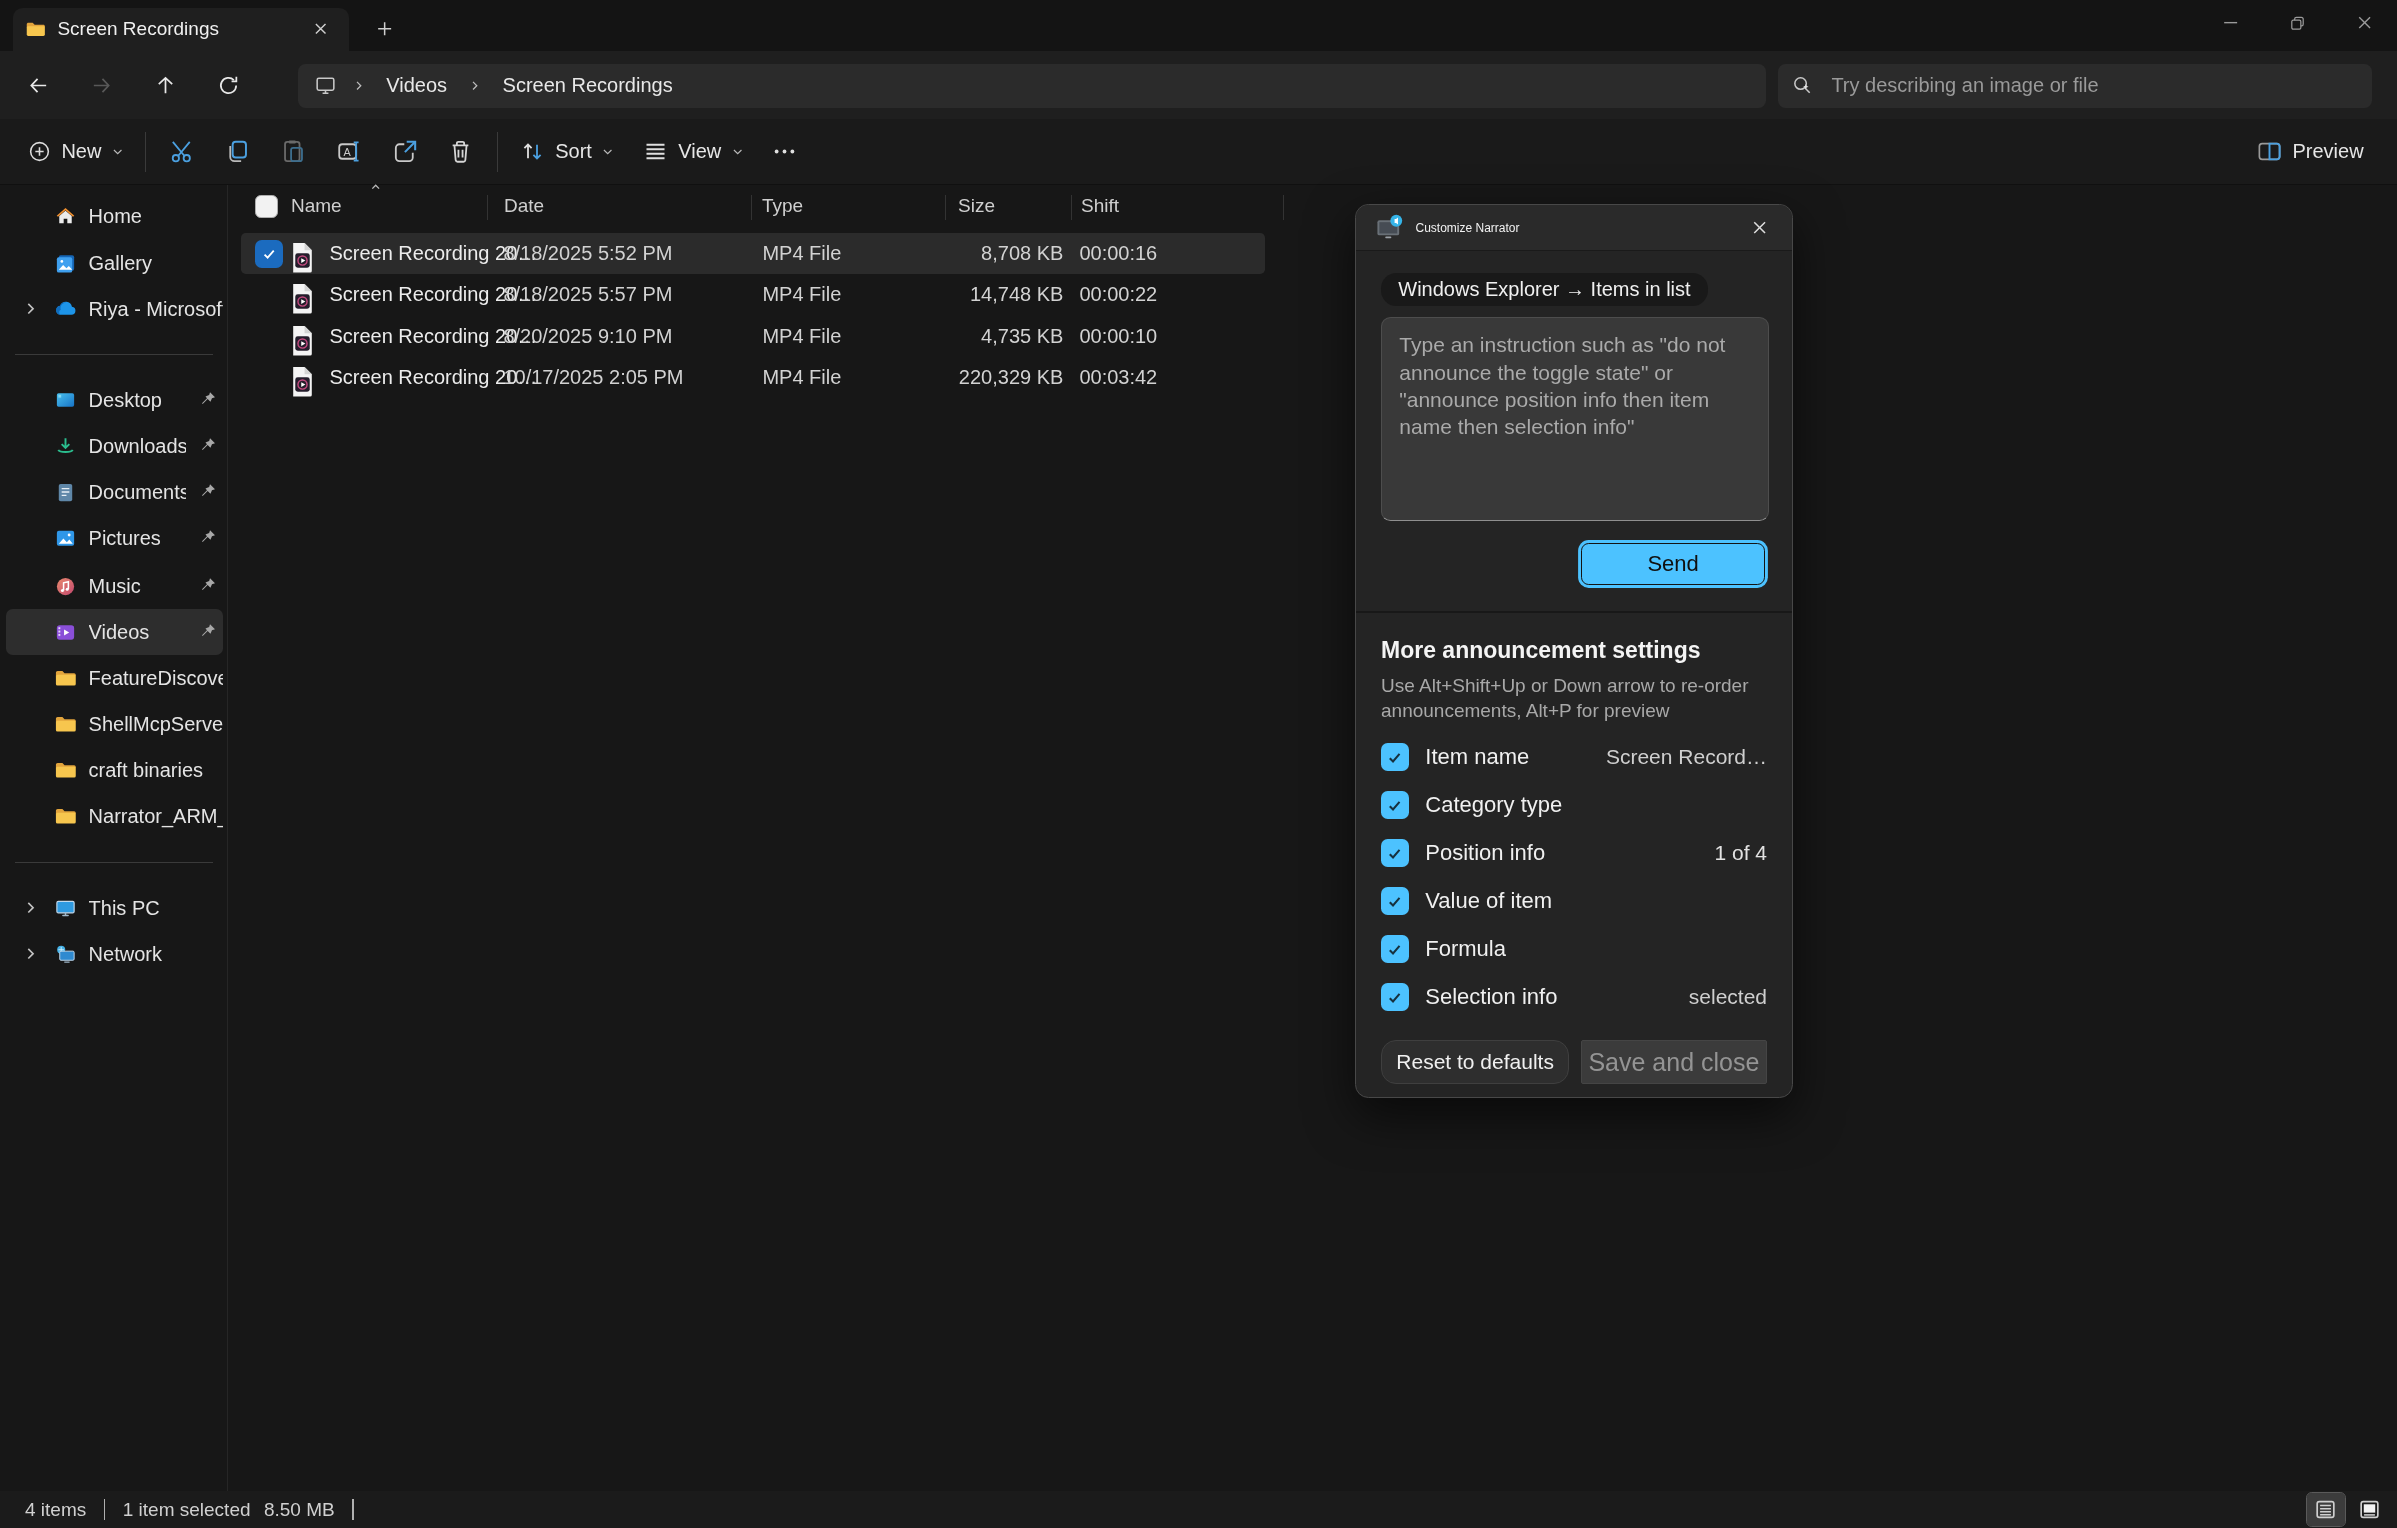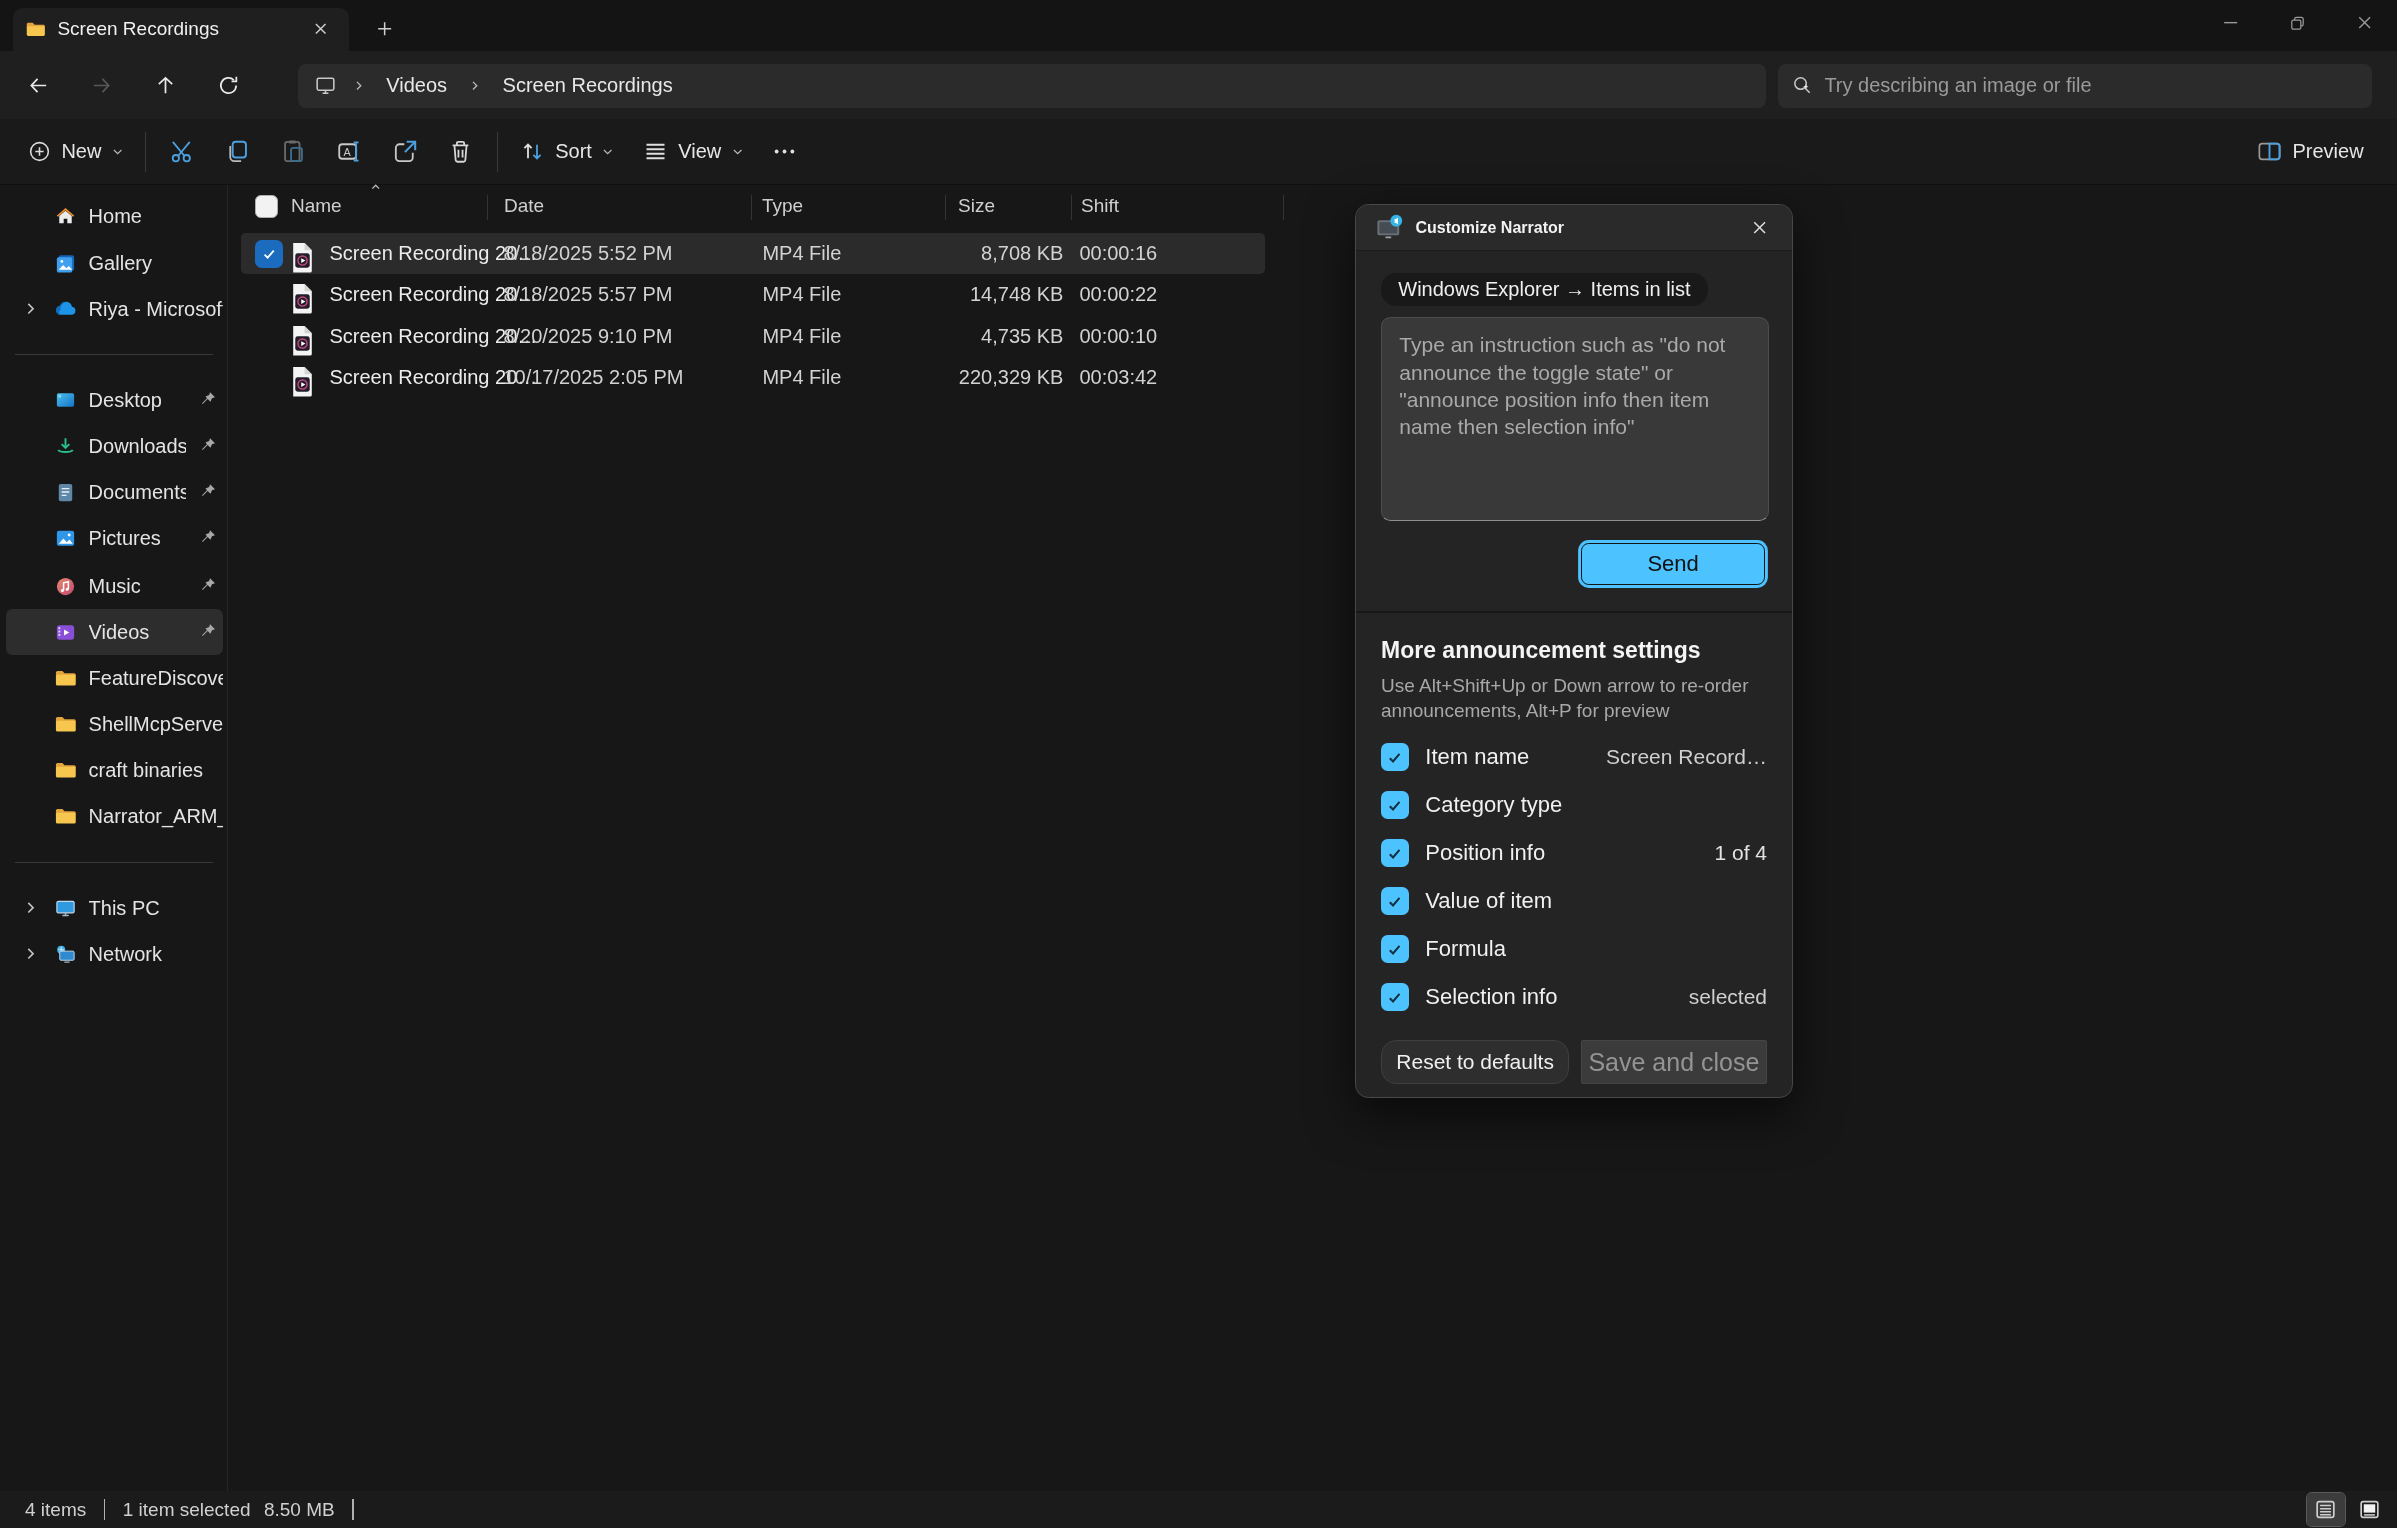--- a/index.html
+++ b/index.html
@@ -20,21 +20,21 @@
 
   
   .navbar { position:absolute; left:0; top:51px; right:0; height:68px; background:#1f1f1f;
     display:flex; align-items:center; }
   .navbtn { width:50px; height:50px; border:none; background:transparent; border-radius:7.7px;
     display:flex; align-items:center; justify-content:center; margin-left:13.4px; }
   .addressbar { position:absolute; left:298px; top:12.5px; width:1468px; height:44px; background:#2b2b2b;
     border-radius:7.7px; display:flex; align-items:center; padding:0 15.4px; gap:13.4px; }
   .crumb { font-size:20px; color:#e8e8e8; padding:3.8px 7.7px; border-radius:4.8px; white-space:nowrap; }
   .searchbox { position:absolute; left:1778px; top:12.5px; width:594px; height:44px; background:#2b2b2b;
-    border-radius:7.7px; display:flex; align-items:center; padding:0 13.4px; gap:10px; }
+    border-radius:7.7px; display:flex; align-items:center; padding:0 13.4px; gap:17px; }
   .searchbox input { flex:1; background:transparent; border:none; outline:none; color:#e8e8e8; font-size:20px;
     font-family:"Liberation Sans","DejaVu Sans",sans-serif; }
   .searchbox input::placeholder { color:#9a9a9a; }
 
   
   .toolbar { position:absolute; left:0; top:119px; right:0; height:66px; background:#1a1a1a;
     display:flex; align-items:center; border-bottom:1px solid #101010; }
   .tbtn { height:50px; border:none; background:transparent; border-radius:7.7px; display:flex;
     align-items:center; justify-content:space-between; gap:9.6px; padding:0 13.4px; color:#e6e6e6; font-size:20px; }
   .tb-sep { width:1px; height:40px; background:#3a3a3a; margin:0 7.7px; }
@@ -80,21 +80,21 @@
   .viewtoggles { position:absolute; right:9.6px; top:1.9px; display:flex; gap:5.8px; }
   .vbtn { width:38px; height:33px; display:flex; align-items:center; justify-content:center;
     background:transparent; border:none; border-radius:4.8px; }
   .vbtn.sel { background:#3c3c3c; outline:1px solid #5a5a5a; }
 
   
   .dialog { position:absolute; left:1355px; top:204px; width:438px; height:894px; background:#242424;
     border:1px solid #484848; border-radius:13.4px; box-shadow:0 17.3px 48px rgba(0,0,0,.6); overflow:hidden; }
   .dlg-header { height:46px; background:#2a2a2a; border-bottom:1px solid #1a1a1a; display:flex;
     align-items:center; padding:0 13.4px 0 19px; gap:11.5px; }
-  .dlg-title { font-size:16px; color:#f2f2f2; flex:1;font-weight:bold; }
+  .dlg-title { font-size:12px; color:#f2f2f2; flex:1; }
   .dlg-close { width:37px; height:37px; border:none; background:transparent; color:#dcdcdc; font-size:21px;
     border-radius:5.8px; display:flex; align-items:center; justify-content:center; }
   .dlg-body { padding:22px 25px 0 25px; }
   .ctx-pill { display:inline-block; background:#191919; border-radius:15.4px; padding:4.8px 17.3px;
     font-size:20px; color:#f0f0f0; }
   .dlg-input { margin-top:11.5px; width:388px; height:204px; background:#393939; border:1px solid #4d4d4d;
     border-bottom:1.9px solid #8f8f8f; border-radius:9.6px; resize:none; outline:none; padding:13.4px 17.3px;
     font-size:21px; line-height:1.3; color:#e6e6e6; font-family:"Liberation Sans","DejaVu Sans",sans-serif; }
   .dlg-input::placeholder { color:#aaaaaa; }
   .send-row { margin-top:18px; display:flex; justify-content:flex-end; padding-right:1.9px; }

